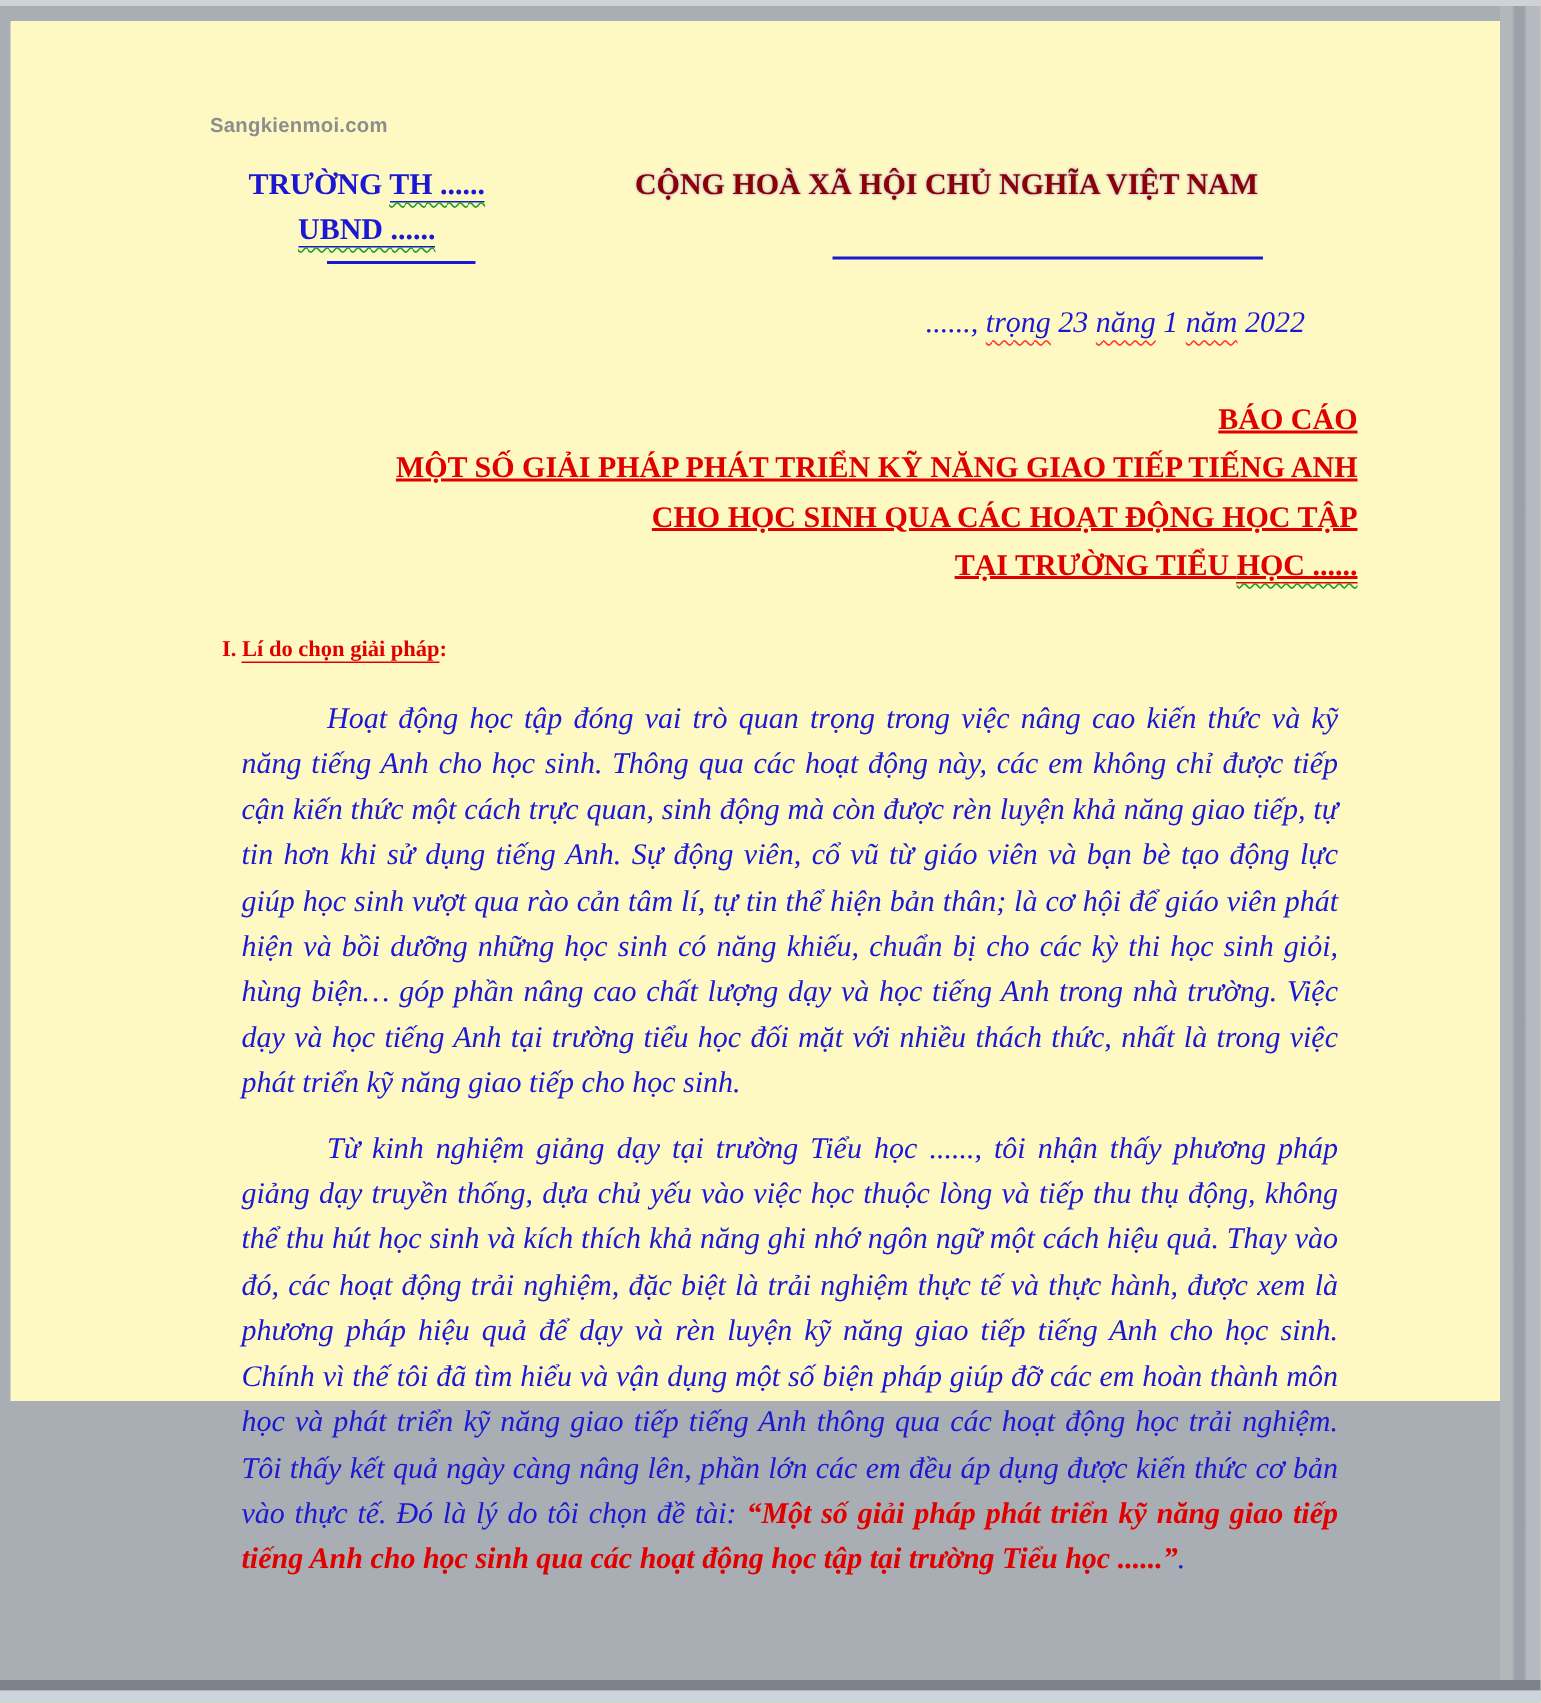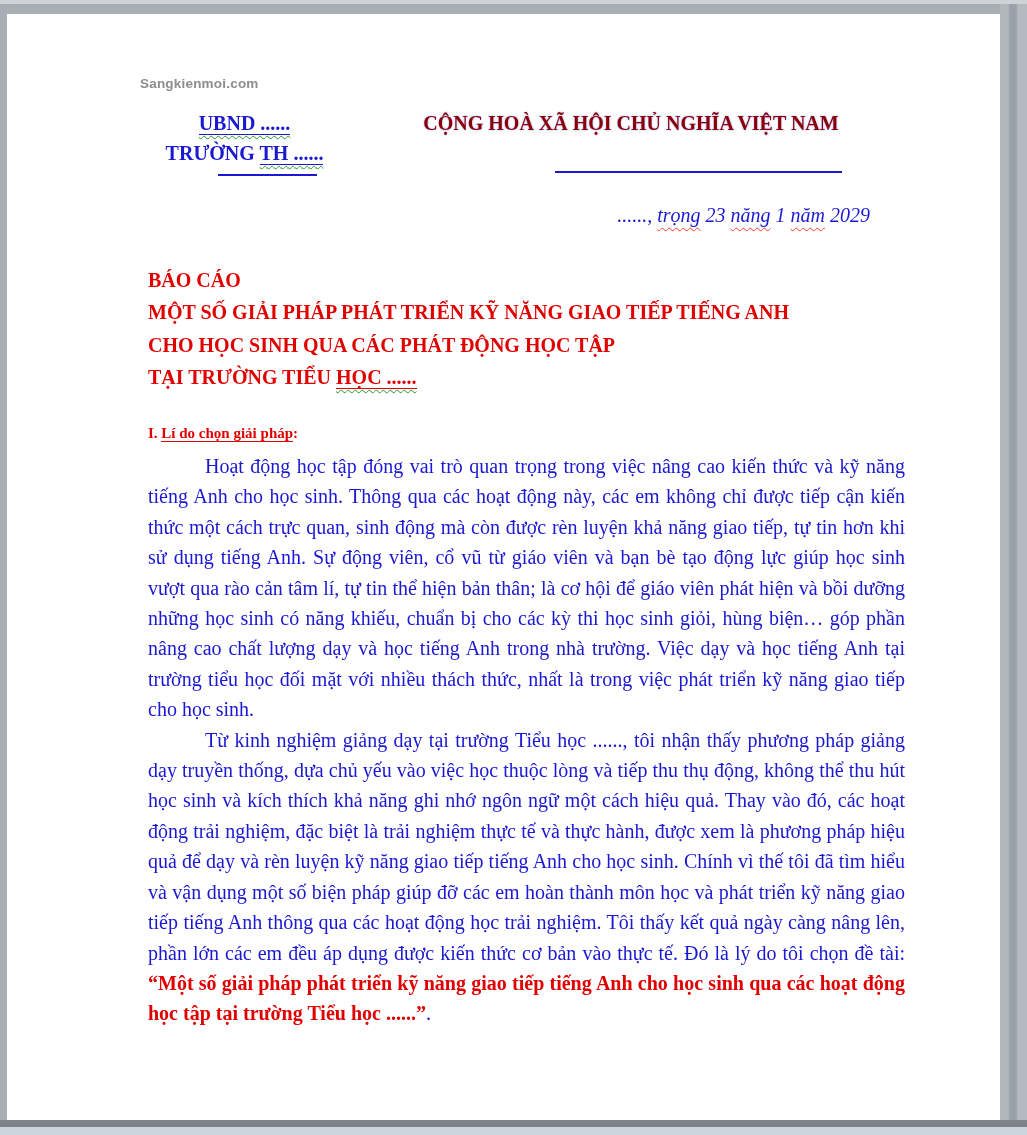--- a/index.html
+++ b/index.html
@@ -16,21 +16,21 @@
     background:var(--frame);
     font-family:"Liberation Serif","DejaVu Serif",serif;
   }
   .top-light{position:absolute;left:0;top:0;width:1027px;height:4px;background:#cfd3d8;}
   .right-strip{
     position:absolute;left:1000px;top:4px;width:27px;height:1116px;
     background:linear-gradient(90deg,#b2b7bc 0px,#b2b7bc 8px,#9ba1a8 10px,#9ba1a8 16px,#b5bac0 18px,#b5bac0 27px);
   }
   .bottom-dark{position:absolute;left:0;top:1120px;width:1027px;height:7px;background:#7e838b;}
   .bottom-light{position:absolute;left:0;top:1127px;width:1027px;height:8px;background:#ccd5de;}
-  .page{position:absolute;left:7px;top:14px;width:993px;height:1106px;background:#ffffff;}
+  .page{position:absolute;left:7px;top:14px;width:993px;height:920px;background:#fef9c3;}
 
   .watermark{
     position:absolute;left:133px;top:62px;
     font-family:"Liberation Sans",sans-serif;font-weight:bold;
     font-size:13.5px;color:#8d8d8d;letter-spacing:.2px;
   }
 
   .header-left{
     position:absolute;left:120px;top:94px;width:235px;text-align:center;
     color:var(--blue);font-size:20px;line-height:30px;font-weight:bold;
@@ -45,35 +45,35 @@
 
   .left-rule{position:absolute;left:211px;top:160px;width:99px;height:0;border-bottom:2px solid var(--blue);}
   .right-rule{position:absolute;left:548px;top:157px;width:287px;height:0;border-bottom:2px solid var(--blue);}
 
   .dateline{
     position:absolute;right:130px;top:190px;
     color:var(--blue);font-style:italic;font-size:20px;
   }
 
   .title-block{
-    position:absolute;left:141px;top:250px;width:757px;text-align:left;
-    color:var(--red);font-weight:bold;font-size:20px;line-height:32.4px;
+    position:absolute;left:141px;top:250px;width:757px;text-align:right;
+    color:var(--red);font-weight:bold;font-size:20px;line-height:32.4px;text-decoration:underline;
   }
 
   .section-heading{
     position:absolute;left:141px;top:411px;
     color:var(--red);font-weight:bold;font-size:15px;
   }
 
   .body-block{
     position:absolute;left:141px;top:437px;width:757px;
     color:var(--blue);font-size:20px;line-height:30.4px;
     text-align:justify;
   }
-  .body-para{margin:0;text-indent:57px;}
+  .body-para{margin:13px;text-indent:57px;font-style:italic;}
 
   .red-bold{color:var(--red);font-weight:bold;}
   .u{border-bottom:1.6px solid currentColor;}
   .sq-red{
     text-decoration-line:underline;text-decoration-style:wavy;
     text-decoration-color:var(--sq-red);text-decoration-thickness:1px;
     text-underline-offset:5px;
   }
   .sq-green{
     text-decoration-line:underline;text-decoration-style:wavy;
@@ -87,38 +87,38 @@
 <div class="top-light"></div>
 <div class="right-strip"></div>
 <div class="bottom-dark"></div>
 <div class="bottom-light"></div>
 
 <div class="page">
 
   <div class="watermark">Sangkienmoi.com</div>
 
   <div class="header-left">
+    <div><span>TRƯỜNG </span><span class="u sq-green">TH ......</span></div>
     <div><span class="u sq-green">UBND ......</span></div>
-    <div><span>TRƯỜNG </span><span class="u sq-green">TH ......</span></div>
   </div>
 
   <div class="header-right">
     <div class="national">CỘNG HOÀ XÃ HỘI CHỦ NGHĨA VIỆT NAM</div>
   </div>
 
   <div class="left-rule"></div>
   <div class="right-rule"></div>
 
-  <div class="dateline"><span>......, </span><span class="sq-red">trọng</span><span> 23 </span><span class="sq-red">năng</span><span> 1 </span><span class="sq-red">năm</span><span> 2029</span></div>
+  <div class="dateline"><span>......, </span><span class="sq-red">trọng</span><span> 23 </span><span class="sq-red">năng</span><span> 1 </span><span class="sq-red">năm</span><span> 2022</span></div>
 
   <div class="title-block">
     <div class="title-line">BÁO CÁO</div>
     <div>
         <div class="title-line"><span>MỘT SỐ GIẢI PHÁP PHÁT TRIỂN KỸ NĂNG GIAO TIẾP TIẾNG ANH</span></div>
-        <div class="title-line"><span>CHO HỌC SINH QUA CÁC PHÁT ĐỘNG HỌC TẬP</span></div>
+        <div class="title-line"><span>CHO HỌC SINH QUA CÁC HOẠT ĐỘNG HỌC TẬP</span></div>
         <div class="title-line"><span>TẠI TRƯỜNG TIỂU </span><span class="u sq-green">HỌC ......</span></div>
       </div>
   </div>
 
   <div class="section-heading"><span>I. </span><span class="u">Lí do chọn giải pháp</span><span>:</span></div>
 
   <div class="body-block">
       <p class="body-para"><span>Hoạt động học tập đóng vai trò quan trọng trong việc nâng cao kiến thức và kỹ năng tiếng Anh cho học sinh. Thông qua các hoạt động này, các em không chỉ được tiếp cận kiến thức một cách trực quan, sinh động mà còn được rèn luyện khả năng giao tiếp, tự tin hơn khi sử dụng tiếng Anh. Sự động viên, cổ vũ từ giáo viên và bạn bè tạo động lực giúp học sinh vượt qua rào cản tâm lí, tự tin thể hiện bản thân; là cơ hội để giáo viên phát hiện và bồi dưỡng những học sinh có năng khiếu, chuẩn bị cho các kỳ thi học sinh giỏi, hùng biện… góp phần nâng cao chất lượng dạy và học tiếng Anh trong nhà trường. Việc dạy và học tiếng Anh tại trường tiểu học đối mặt với nhiều thách thức, nhất là trong việc phát triển kỹ năng giao tiếp cho học sinh.</span></p>
       <p class="body-para"><span>Từ kinh nghiệm giảng dạy tại trường Tiểu học ......, tôi nhận thấy phương pháp giảng dạy truyền thống, dựa chủ yếu vào việc học thuộc lòng và tiếp thu thụ động, không thể thu hút học sinh và kích thích khả năng ghi nhớ ngôn ngữ một cách hiệu quả. Thay vào đó, các hoạt động trải nghiệm, đặc biệt là trải nghiệm thực tế và thực hành, được xem là phương pháp hiệu quả để dạy và rèn luyện kỹ năng giao tiếp tiếng Anh cho học sinh. Chính vì thế tôi đã tìm hiểu và vận dụng một số biện pháp giúp đỡ các em hoàn thành môn học và phát triển kỹ năng giao tiếp tiếng Anh thông qua các hoạt động học trải nghiệm. Tôi thấy kết quả ngày càng nâng lên, phần lớn các em đều áp dụng được kiến thức cơ bản vào thực tế. Đó là lý do tôi chọn đề tài: </span><span class="red-bold">“Một số giải pháp phát triển kỹ năng giao tiếp tiếng Anh cho học sinh qua các hoạt động học tập tại trường Tiểu học ......”</span><span>.</span></p>
     </div>

